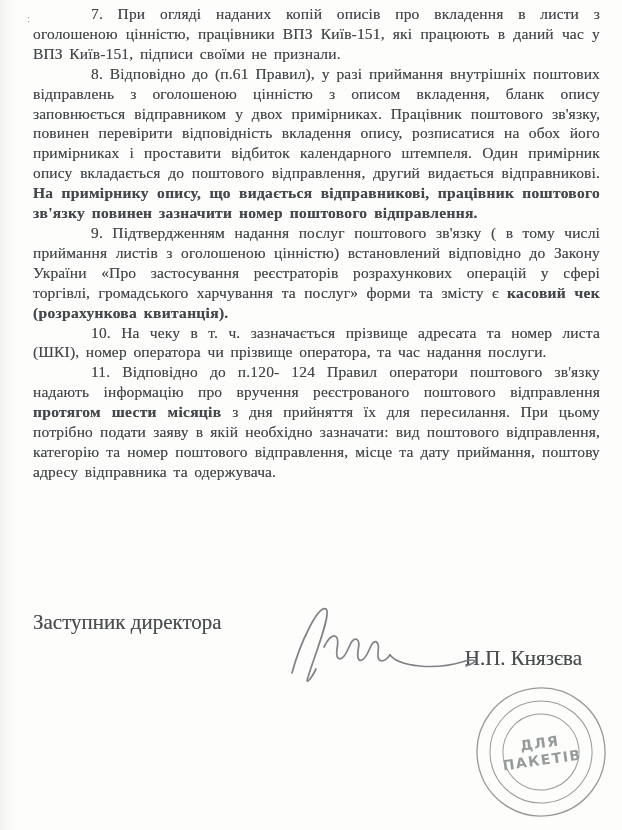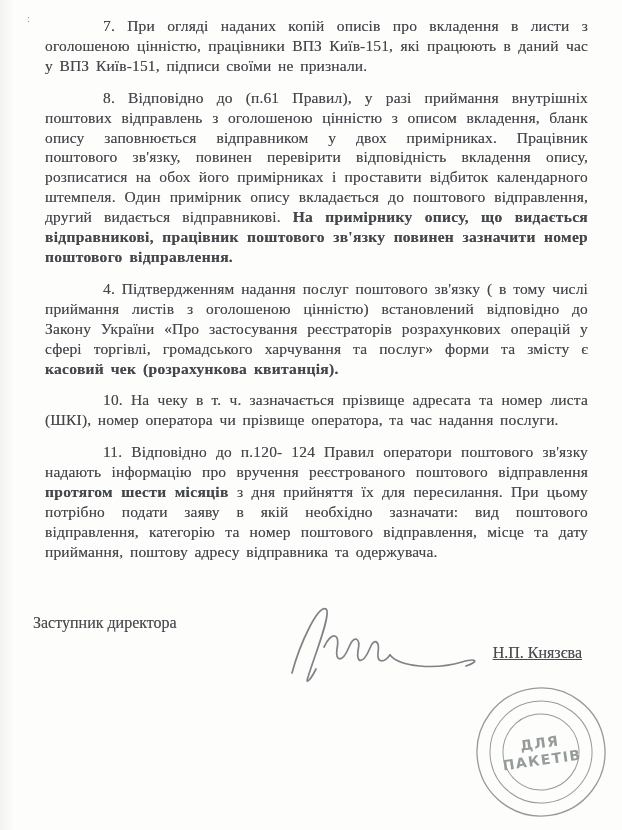--- a/index.html
+++ b/index.html
@@ -18,30 +18,30 @@
   }
   .body-text{
     position:absolute;left:33px;top:4px;width:567px;
     color:#44474b;
     font-size:15.5px;line-height:19.9px;
     text-align:justify;
     word-spacing:2.6px;
     letter-spacing:.15px;
     text-shadow:0 0 .55px rgba(80,84,88,.65);
   }
-  .par{margin:12px;}
+  .par{margin:0;}
   .par.indent{text-indent:58px;}
   .b{font-weight:bold;letter-spacing:.3px;font-family:Liberation Serif, serif;}
   .sig-row{
     position:absolute;left:33px;top:612px;width:567px;height:60px;
-    color:#4a4d50;font-size:16px;line-height:21px;
+    color:#4a4d50;font-size:21px;line-height:21px;
     text-shadow:0 0 .55px rgba(80,84,88,.6);
   }
   .sig-left{position:absolute;left:0;top:0;}
-  .sig-name{position:absolute;right:18px;top:30px;text-decoration:underline;}
+  .sig-name{position:absolute;right:18px;top:36px;}
   .signature-svg{position:absolute;left:250px;top:585px;pointer-events:none;}
   .signature-svg path{stroke:var(--sig-ink);stroke-width:1.7;fill:none;
     stroke-linecap:round;opacity:.88;}
   .stamp-svg{position:absolute;left:465px;top:676px;opacity:.92;}
   .stamp-svg *{fill:none;}
   .stamp-svg circle{stroke:var(--stamp-ink);}
   .stamp-svg text{fill:var(--stamp-ink);stroke:none;
     font-family:"DejaVu Sans","Liberation Sans",sans-serif;}
   .stamp-center{font-weight:bold;letter-spacing:1.5px;}
   .artifact{position:absolute;color:#9a9c9a;font-size:11px;}
@@ -49,21 +49,21 @@
 </head>
 <body>
 
 <div class="page">
 
   <span class="artifact" style="left:27px;top:12px;">:</span>
 
   <div class="body-text">
       <p class="par indent"><span>7. При огляді наданих копій описів про вкладення в листи з оголошеною цінністю, працівники ВПЗ Київ-151, які працюють в даний час у ВПЗ Київ-151, підписи своїми не признали.</span></p>
       <p class="par indent"><span>8. Відповідно до (п.61 Правил), у разі приймання внутрішніх поштових відправлень з оголошеною цінністю з описом вкладення, бланк опису заповнюється відправником у двох примірниках. Працівник поштового зв'язку, повинен перевірити відповідність вкладення опису, розписатися на обох його примірниках і проставити відбиток календарного штемпеля. Один примірник опису вкладається до поштового відправлення, другий видається відправникові. </span><span class="b">На примірнику опису, що видається відправникові, працівник поштового зв'язку повинен зазначити номер поштового відправлення.</span></p>
-      <p class="par indent"><span>4. Підтвердженням надання послуг поштового зв'язку ( в тому числі приймання листів з оголошеною цінністю) встановлений відповідно до Закону України «Про застосування реєстраторів розрахункових операцій у сфері торгівлі, громадського харчування та послуг» форми та змісту є </span><span class="b">касовий чек (розрахункова квитанція).</span></p>
+      <p class="par indent"><span>9. Підтвердженням надання послуг поштового зв'язку ( в тому числі приймання листів з оголошеною цінністю) встановлений відповідно до Закону України «Про застосування реєстраторів розрахункових операцій у сфері торгівлі, громадського харчування та послуг» форми та змісту є </span><span class="b">касовий чек (розрахункова квитанція).</span></p>
       <p class="par indent"><span>10. На чеку в т. ч. зазначається прізвище адресата та номер листа (ШКІ), номер оператора чи прізвище оператора, та час надання послуги.</span></p>
       <p class="par indent"><span>11. Відповідно до п.120- 124 Правил оператори поштового зв'язку надають інформацію про вручення реєстрованого поштового відправлення </span><span class="b">протягом шести місяців </span><span>з дня прийняття їх для пересилання. При цьому потрібно подати заяву в якій необхідно зазначати: вид поштового відправлення, категорію та номер поштового відправлення, місце та дату приймання, поштову адресу відправника та одержувача.</span></p>
     </div>
 
   <div class="sig-row">
     <div class="sig-left">
       <div>Заступник директора</div>
     </div>
     <div class="sig-name">Н.П. Князєва</div>
   </div>

